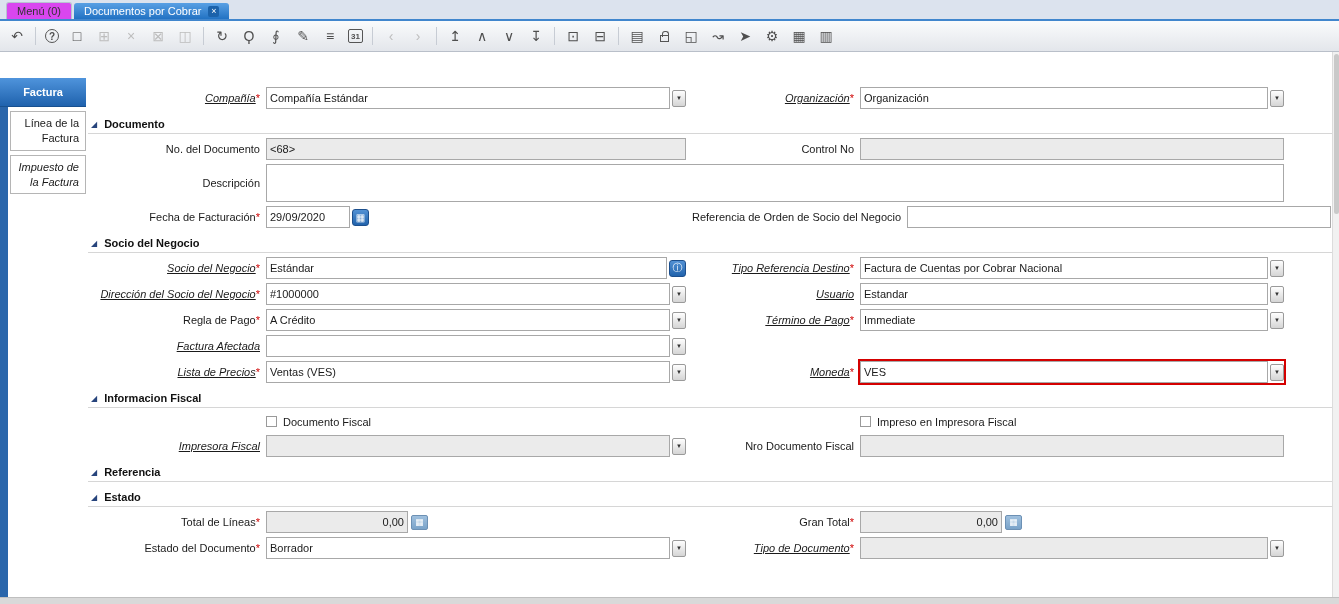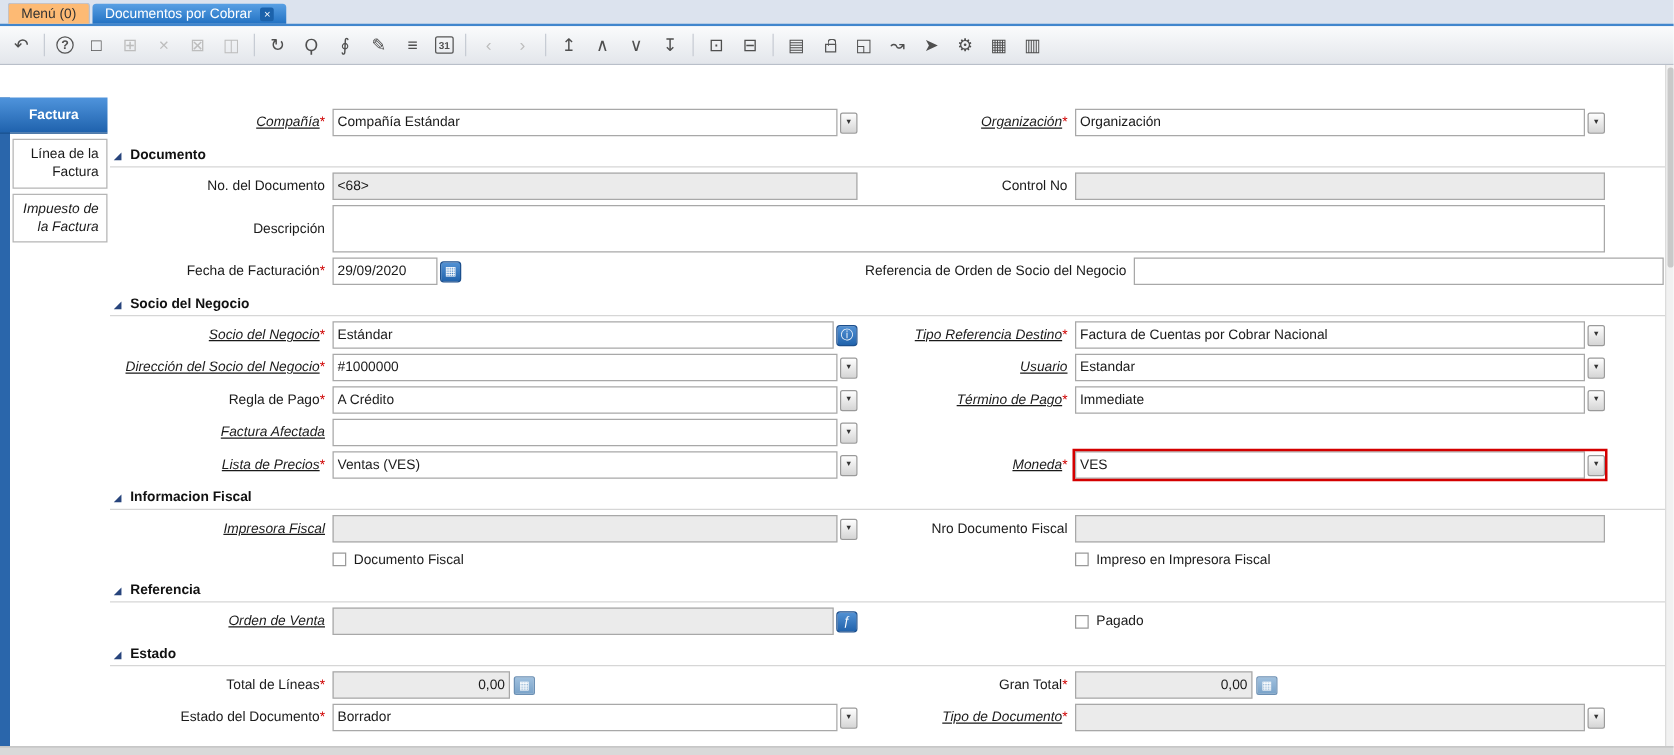--- a/index.html
+++ b/index.html
@@ -2,21 +2,21 @@
 <html><head>
 <meta charset="utf-8">
 <style>
   * { margin:0; padding:0; box-sizing:border-box; }
   html,body { width:1339px; height:604px; }
   body { font-family:"Liberation Sans",sans-serif; font-size:11px; background:#fff; position:relative; overflow:hidden; color:#1a1a1a; }
 
   
   .tabbar { height:21px; background:#dce3ee; border-bottom:2px solid #4186cd; display:flex; align-items:flex-end; padding-left:6px; gap:2px; }
   .wtab { padding:2px 10px; border-radius:3px 3px 0 0; white-space:nowrap; }
-  .wtab.inactive { background:#fdba74; border:1px solid #b9c2d2; border-bottom:none; color:#333; }
+  .wtab.inactive { background:#d946ef; border:1px solid #b9c2d2; border-bottom:none; color:#333; }
   .wtab.active { background:linear-gradient(#59a0e4,#2272c3); color:#fff; display:flex; gap:7px; align-items:center; }
   .wtab .x { width:11px; height:11px; background:#1b62ab; border-radius:2px; color:#fff; font-size:9px; line-height:11px; text-align:center; }
 
   
   .toolbar { height:31px; background:linear-gradient(#fafbfc,#e3e6eb); border-bottom:1px solid #b9bfc9; display:flex; align-items:center; padding:0 8px; gap:9px; }
   .ticon { width:18px; height:18px; display:flex; align-items:center; justify-content:center; font-size:14px; color:#4f4f4f; }
   .ticon.dim { color:#bdbdbd; }
   .ticon.circle { border:1px solid #555; border-radius:50%; width:14px; height:14px; font-size:10px; font-weight:bold; }
   .ticon.cal { border:1px solid #555; border-radius:2px; width:15px; height:14px; font-size:8px; font-weight:bold; }
   .tsep { width:1px; height:18px; background:#c7ccd4; }
@@ -272,66 +272,51 @@
       </div>
       <div></div>
     </div>
 
     <div class="sec">
       <span class="tri">◢</span>
       <span class="slbl">Informacion Fiscal</span>
     </div>
 
     <div class="frow">
-      <div class="flabel"><span class="lnk">Impresora Fiscal</span></div>
-      <div class="combo">
-        <input class="txt ro" readonly="" value="" style="">
-        <span class="cbtn">
-            <span>▼</span>
-          </span>
-      </div>
-      <div class="flabel"><span>Nro Documento Fiscal</span></div>
-      <div><input class="txt ro" readonly="" value="" style=""></div>
-      <div></div>
-    </div>
-
-    <div class="frow">
       <div></div>
       <div class="cbwrap">
         <span class="cb"></span>
         <span>Documento Fiscal</span>
       </div>
       <div></div>
       <div class="cbwrap">
         <span class="cb"></span>
         <span>Impreso en Impresora Fiscal</span>
       </div>
       <div></div>
     </div>
 
+    <div class="frow">
+      <div class="flabel"><span class="lnk">Impresora Fiscal</span></div>
+      <div class="combo">
+        <input class="txt ro" readonly="" value="" style="">
+        <span class="cbtn">
+            <span>▼</span>
+          </span>
+      </div>
+      <div class="flabel"><span>Nro Documento Fiscal</span></div>
+      <div><input class="txt ro" readonly="" value="" style=""></div>
+      <div></div>
+    </div>
+
     <div class="sec">
       <span class="tri">◢</span>
       <span class="slbl">Referencia</span>
     </div>
 
-    <div class="frow">
-      <div class="flabel"><span class="lnk">Orden de Venta</span></div>
-      <div class="combo">
-        <input class="txt ro" readonly="" value="" style="">
-        <span class="bbtn">
-            <span>ƒ</span>
-          </span>
-      </div>
-      <div></div>
-      <div class="cbwrap">
-        <span class="cb"></span>
-        <span>Pagado</span>
-      </div>
-      <div></div>
-    </div>
 
     <div class="sec">
       <span class="tri">◢</span>
       <span class="slbl">Estado</span>
     </div>
 
     <div class="frow">
       <div class="flabel"><span>Total de Líneas</span><span class="req">*</span></div>
       <div class="amtfld">
         <input class="txt ro" readonly="" value="0,00" style="">

